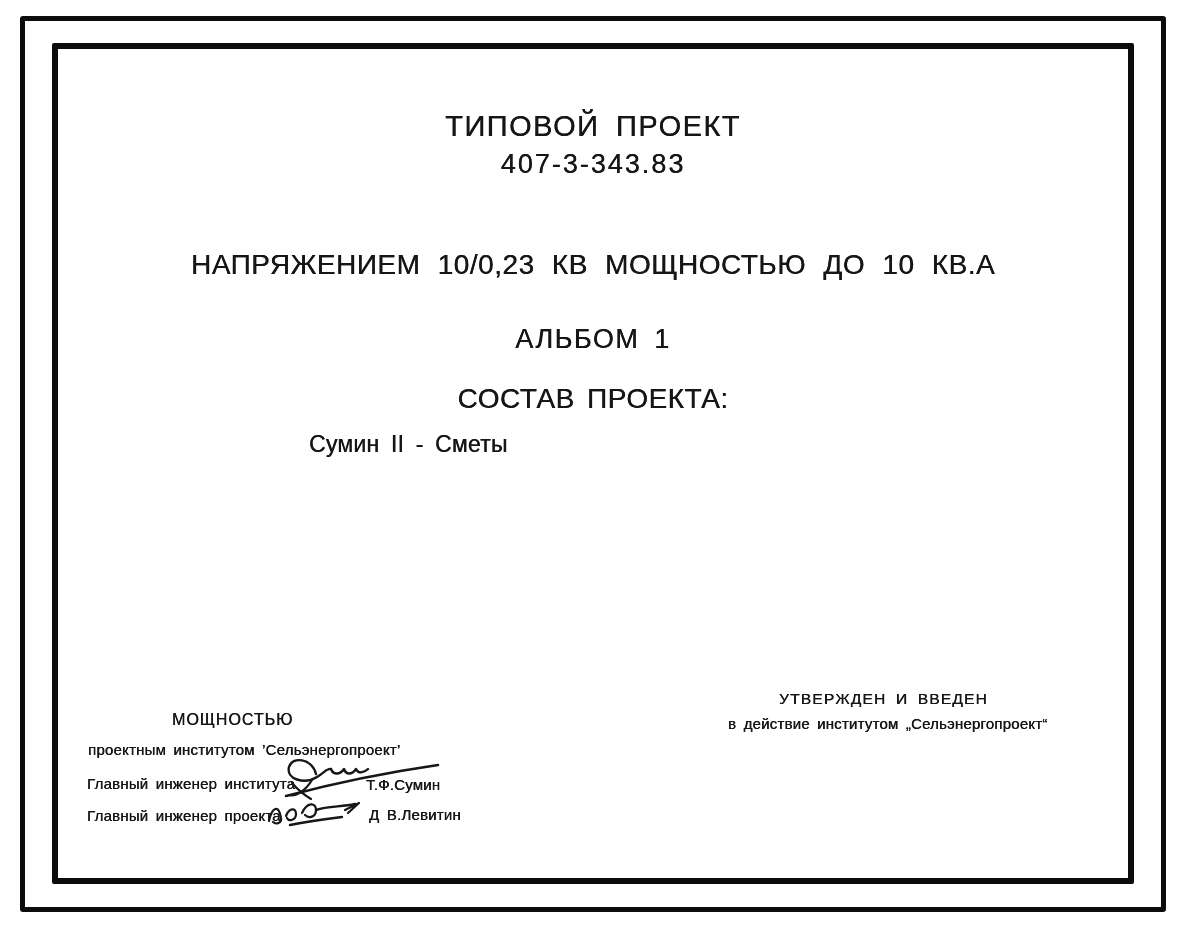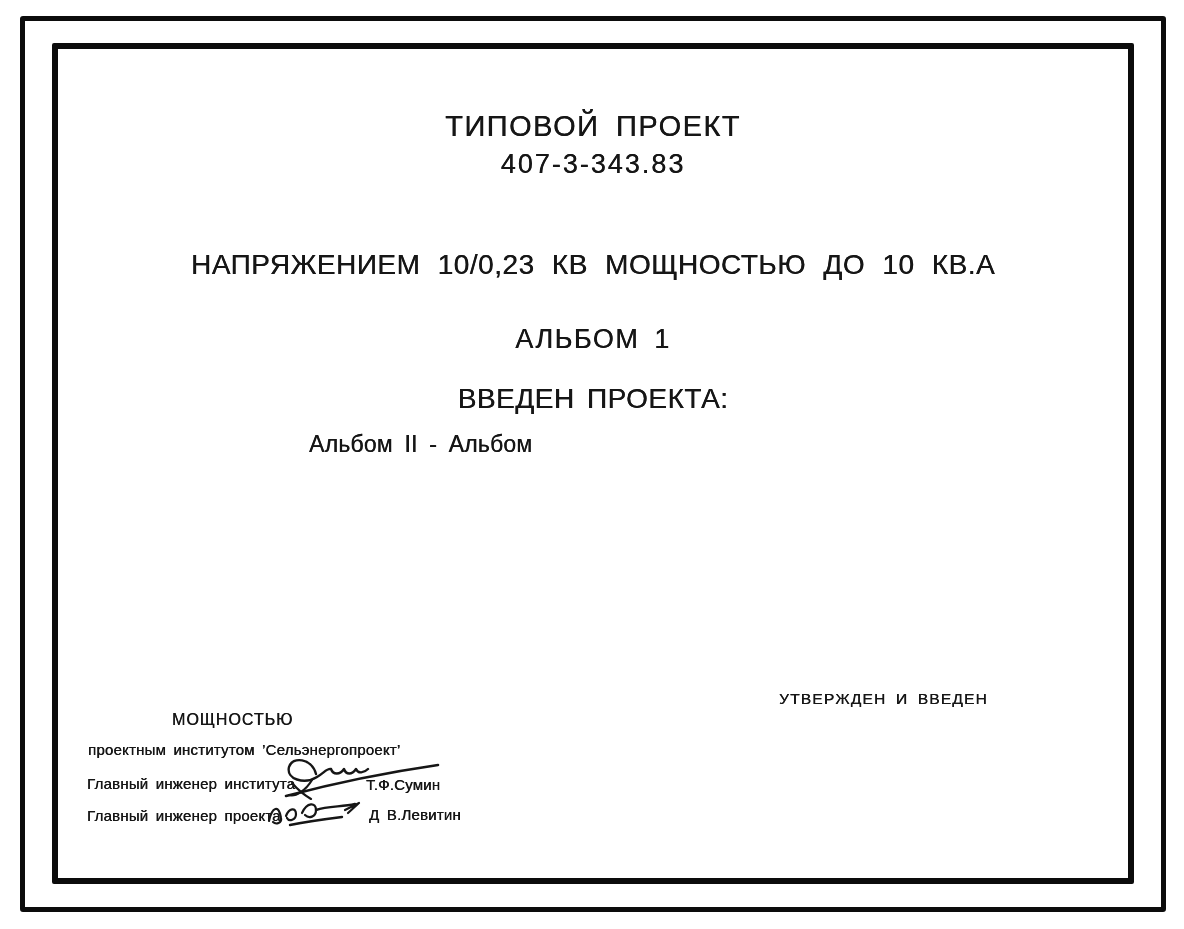--- a/index.html
+++ b/index.html
@@ -53,23 +53,23 @@
 <div class="page">
 
   <div class="frame frame-outer"></div>
   <div class="frame frame-inner"></div>
 
   <div class="content">
     <div class="center stamp h-doctype">ТИПОВОЙ ПРОЕКТ</div>
     <div class="center stamp h-number">407-3-343.83</div>
     <div class="center stamp h-title2">НАПРЯЖЕНИЕМ 10/0,23 КВ МОЩНОСТЬЮ ДО 10 КВ.А</div>
     <div class="center stamp h-album">АЛЬБОМ 1</div>
-    <div class="center stamp h-sostav">ВВЕДЕН ПРОЕКТА:</div>
+    <div class="center stamp h-sostav">СОСТАВ ПРОЕКТА:</div>
     <div class="abs stamp comp-list">
-      <div>Альбом II - Альбом</div>
+      <div>Сумин II - Сметы</div>
     </div>
   </div>
 
   <div class="abs stamp dev-heading">МОЩНОСТЬЮ</div>
   <div class="abs stamp small dev-org">проектным институтом ’Сельэнергопроект’</div>
 
   <div class="abs stamp small role-1">Главный инженер института</div>
   <div class="sig sig-1">
     <svg width="160" height="50" viewBox="0 0 160 50">
       <path d="M36 24 C32 8 12 6 9 17 C6 29 24 35 37 27 C44 23 47 18 51 19 C53 25 60 25 64 19 C66 25 72 25 76 19 C78 24 84 23 88 19" stroke-width="2.4"></path>
@@ -87,14 +87,15 @@
       <path d="M24 22 C27 14 34 13 34 20 C34 26 27 28 25 24" stroke-width="2.2"></path>
       <path d="M40 19 C45 8 54 8 54 16 C54 23 47 25 43 21" stroke-width="2.2"></path>
       <path d="M54 16 C66 12 80 13 93 10" stroke-width="2.4"></path>
       <path d="M83 16 L97 9 L86 19" stroke-width="2.2"></path>
       <path d="M28 31 C48 27 64 25 80 23" stroke-width="2.4"></path>
     </svg>
   </div>
   <div class="abs stamp small name-2">Д В.Левитин</div>
 
   <div class="abs stamp app-line1">УТВЕРЖДЕН И ВВЕДЕН</div>
+  <div class="abs stamp small app-line2">в действие институтом „Сельэнергопроект“</div>
 
 </div>
 
 </body></html>

